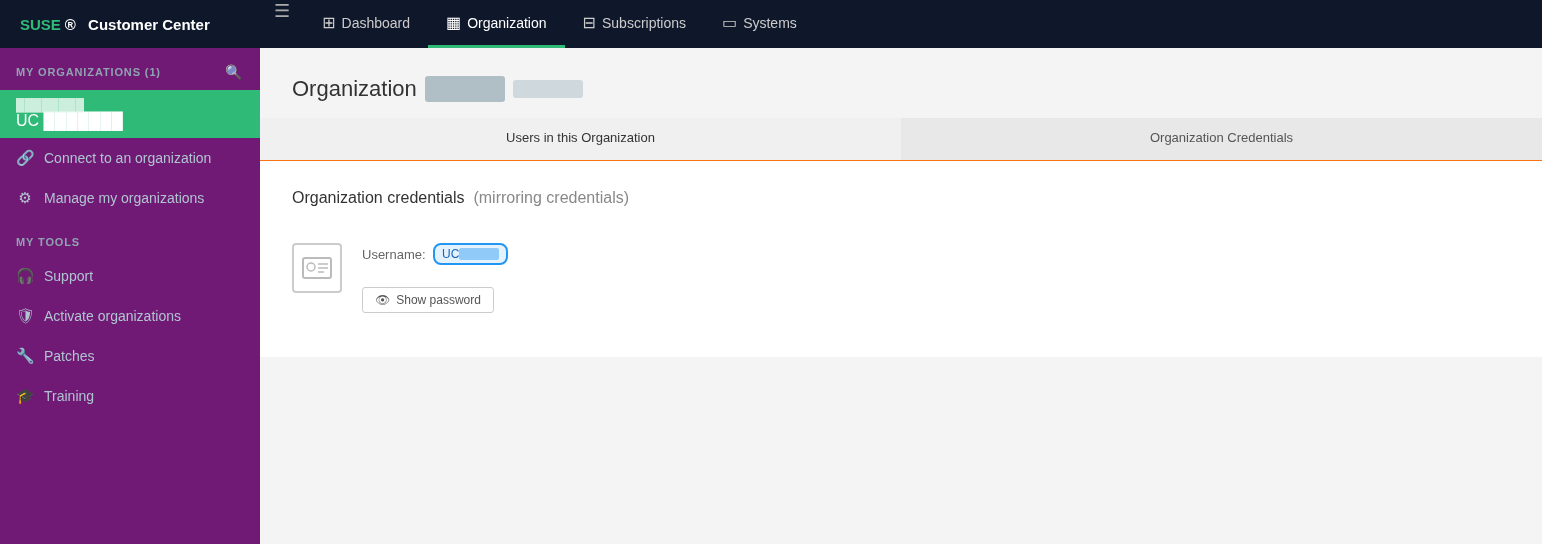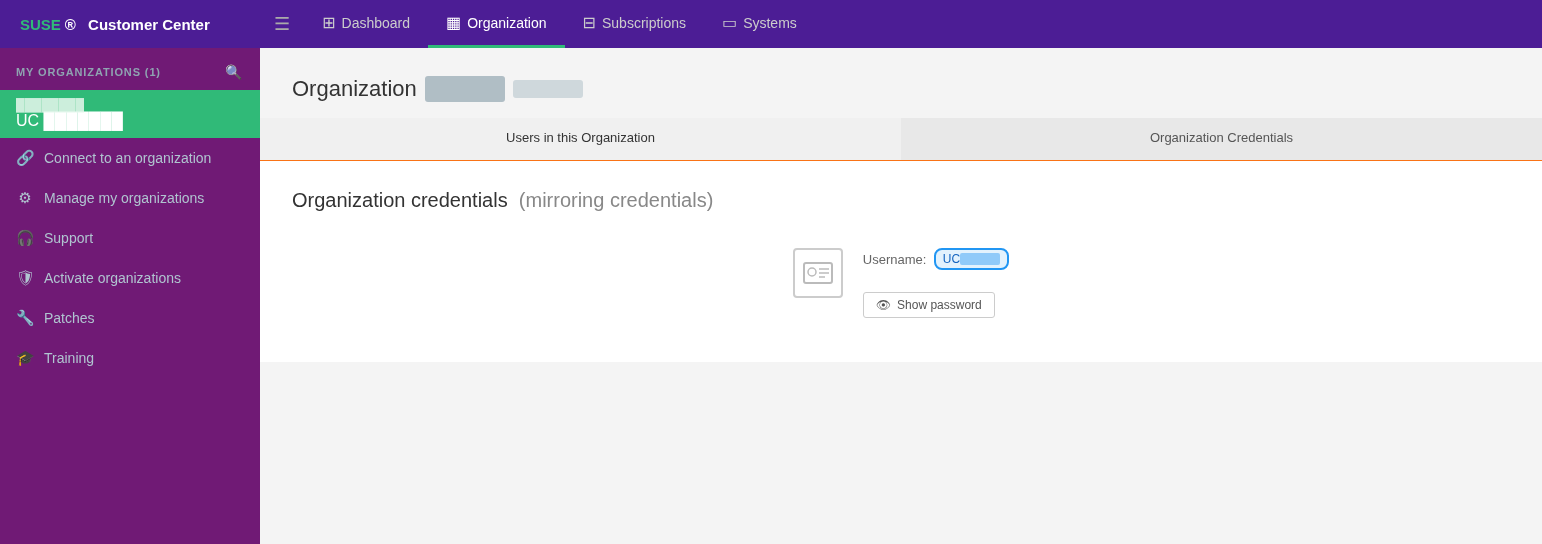--- a/index.html
+++ b/index.html
@@ -1,23 +1,22 @@
 <!DOCTYPE html>
 <html><head>
   <meta charset="utf-8">
   <style>
     * { box-sizing: border-box; margin: 0; padding: 0; }
     body { font-family: 'Segoe UI', Arial, sans-serif; font-size: 14px; display: flex; flex-direction: column; height: 544px; overflow: hidden; background: #f4f4f4; }
 
     
     .top-nav {
-      background: #4c1d95;
+      background: #0f172a;
       color: #fff;
       display: flex;
-      align-items: center;
       height: 48px;
       flex-shrink: 0;
     }
     .top-nav-logo {
       width: 260px;
       padding: 0 20px;
       font-size: 15px;
       font-weight: 600;
       color: #fff;
       flex-shrink: 0;
@@ -182,33 +181,32 @@
       border-bottom: 3px solid transparent;
     }
 
     
     .content-area {
       background: #fff;
       margin: 0;
       padding: 28px 32px;
     }
     .section-title {
-      font-size: 20px;
+      font-size: 16px;
       font-weight: 400;
       color: #333;
       margin-bottom: 20px;
     }
     .section-title .muted { color: #888; font-weight: 300; }
 
     .credentials-card {
       display: flex;
       align-items: flex-start;
       gap: 20px;
       padding: 16px 0;
-      justify-content: center;
     }
     .credentials-icon {
       width: 50px;
       height: 50px;
       border: 2px solid #ccc;
       border-radius: 4px;
       display: flex;
       align-items: center;
       justify-content: center;
       color: #aaa;
@@ -316,20 +314,21 @@
 
     <div class="sidebar-link">
       <span class="sidebar-link-icon">🔗</span>
       <span>Connect to an organization</span>
     </div>
     <div class="sidebar-link">
       <span class="sidebar-link-icon">⚙</span>
       <span>Manage my organizations</span>
     </div>
 
+    <div class="sidebar-section-title">MY TOOLS</div>
 
     <div class="sidebar-link">
       <span class="sidebar-link-icon">🎧</span>
       <span>Support</span>
     </div>
     <div class="sidebar-link">
       <span class="sidebar-link-icon">🛡</span>
       <span>Activate organizations</span>
     </div>
     <div class="sidebar-link">

